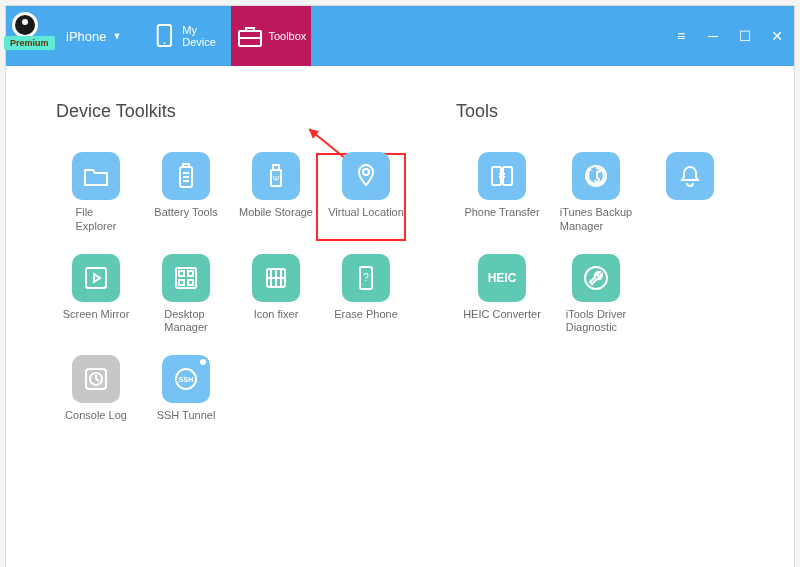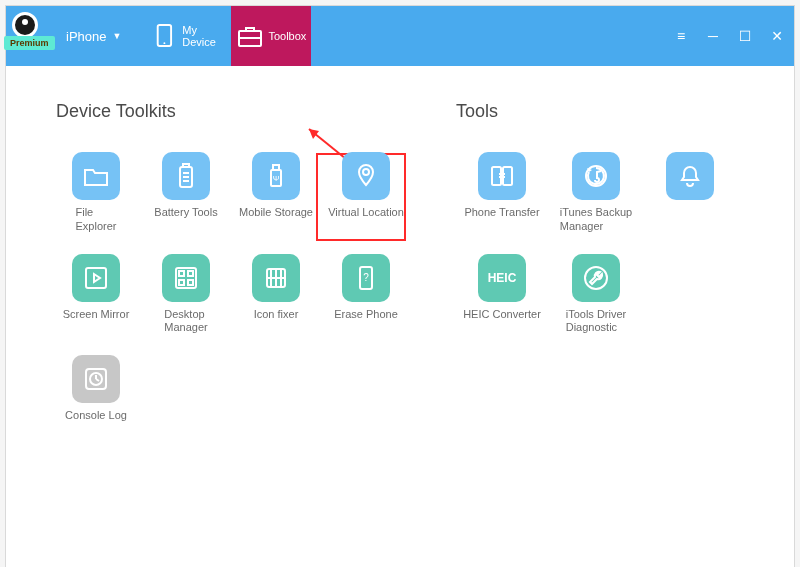--- a/index.html
+++ b/index.html
@@ -191,20 +191,30 @@
                   <rect x="4" y="4" width="20" height="20" rx="3"></rect>
                   <circle cx="14" cy="14" r="6"></circle>
                   <line x1="14" y1="14" x2="14" y2="10"></line>
                   <line x1="14" y1="14" x2="17" y2="16"></line>
                 </svg>
               </div>
             <div class="tool-label">Console Log</div>
           </div>
 
 
+          <div class="tool-item">
+            <div class="tool-icon blue" style="position:relative;">
+                <svg viewBox="0 0 28 28">
+                  <circle cx="14" cy="14" r="10"></circle>
+                  <text x="14" y="17" font-size="7" text-anchor="middle" fill="#fff" stroke="none" font-weight="700">SSH</text>
+                </svg>
+                <span style="position:absolute;top:4px;right:4px;width:6px;height:6px;border-radius:50%;background:#fff;"></span>
+              </div>
+            <div class="tool-label">SSH Tunnel</div>
+          </div>
 
         </div>
       </div>
 
       <div class="section-right">
         <h2 class="section-title">Tools</h2>
         <div class="grid right">
 
           <div class="tool-item">
             <div class="tool-icon blue">

